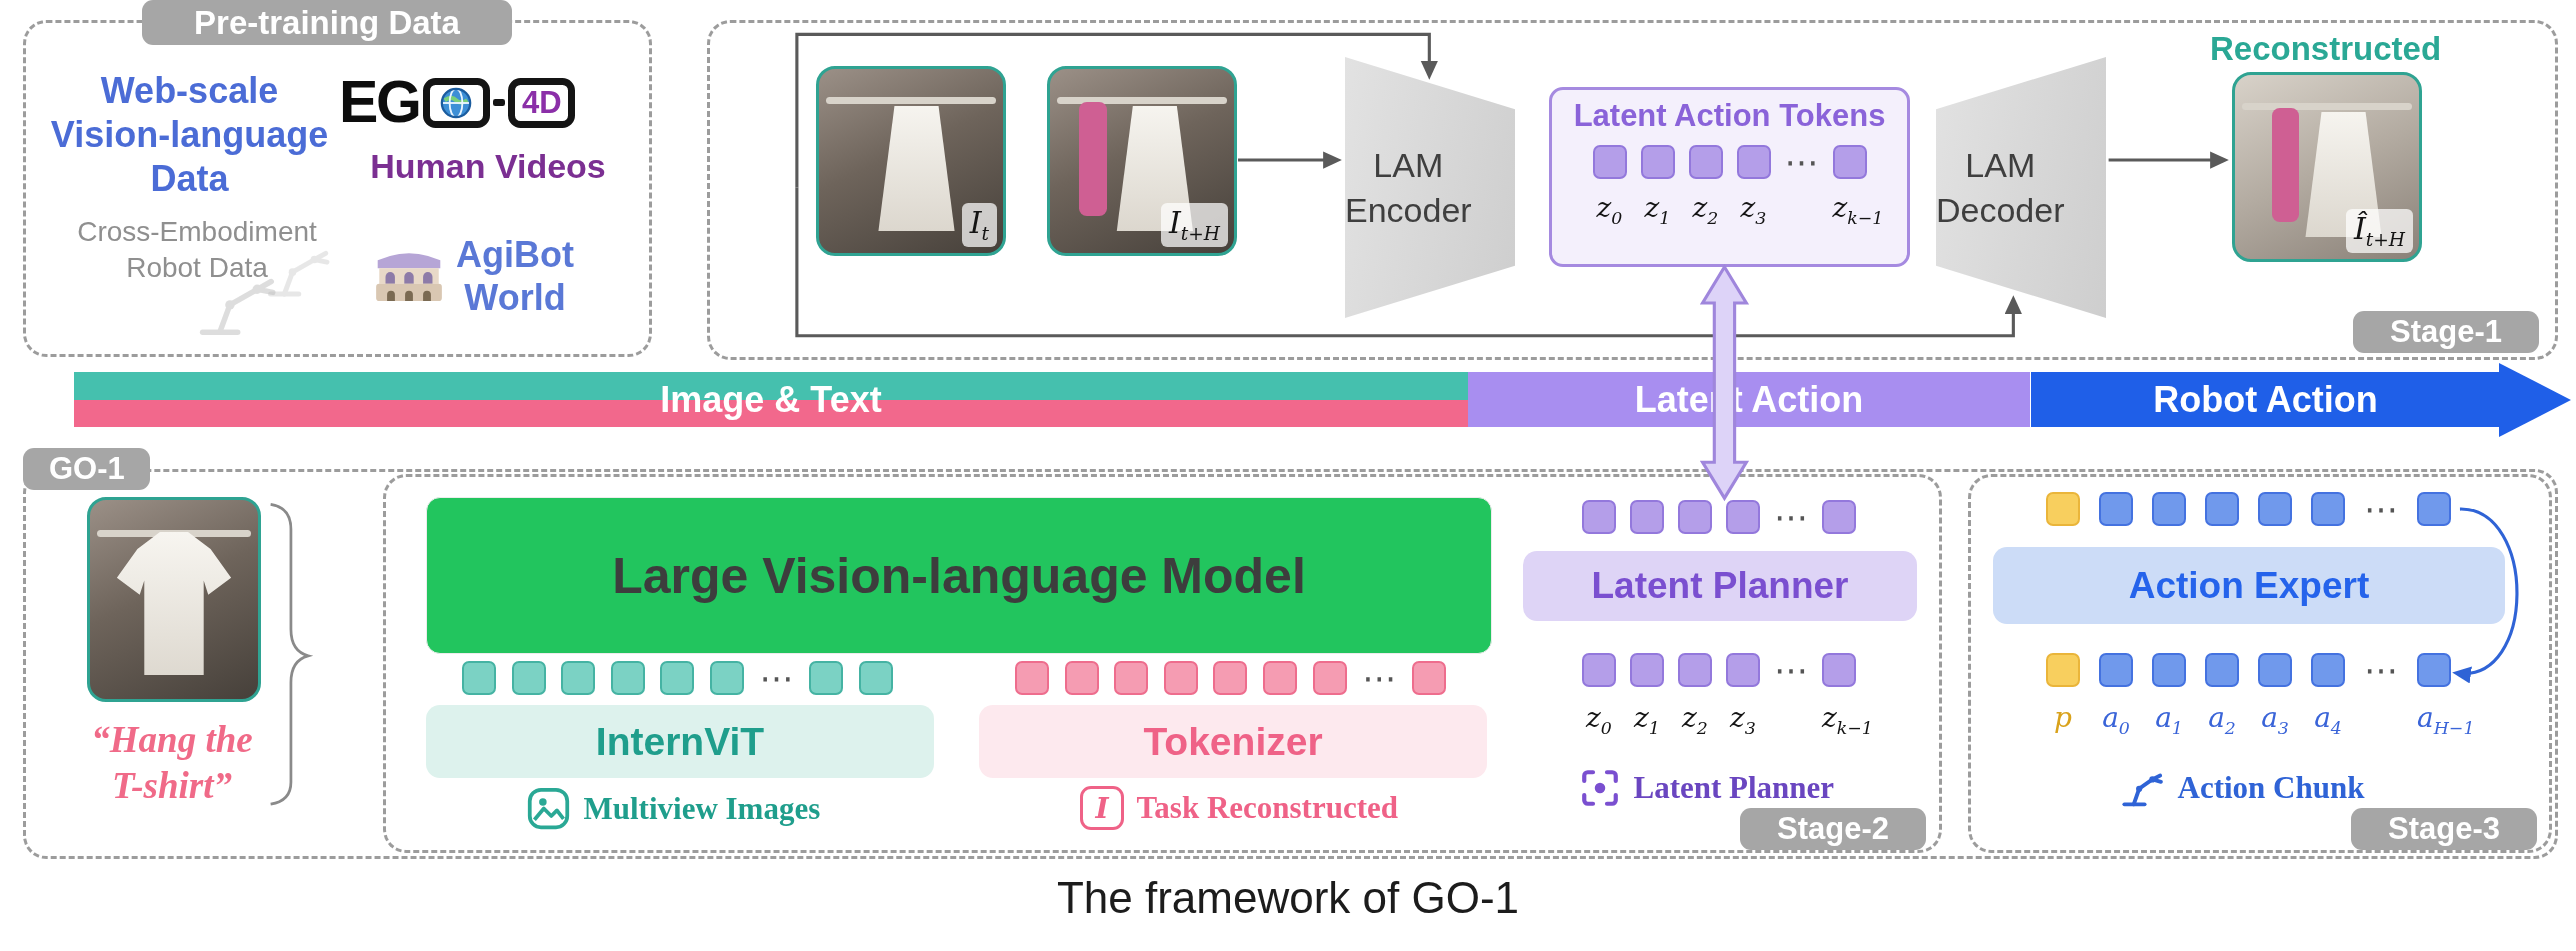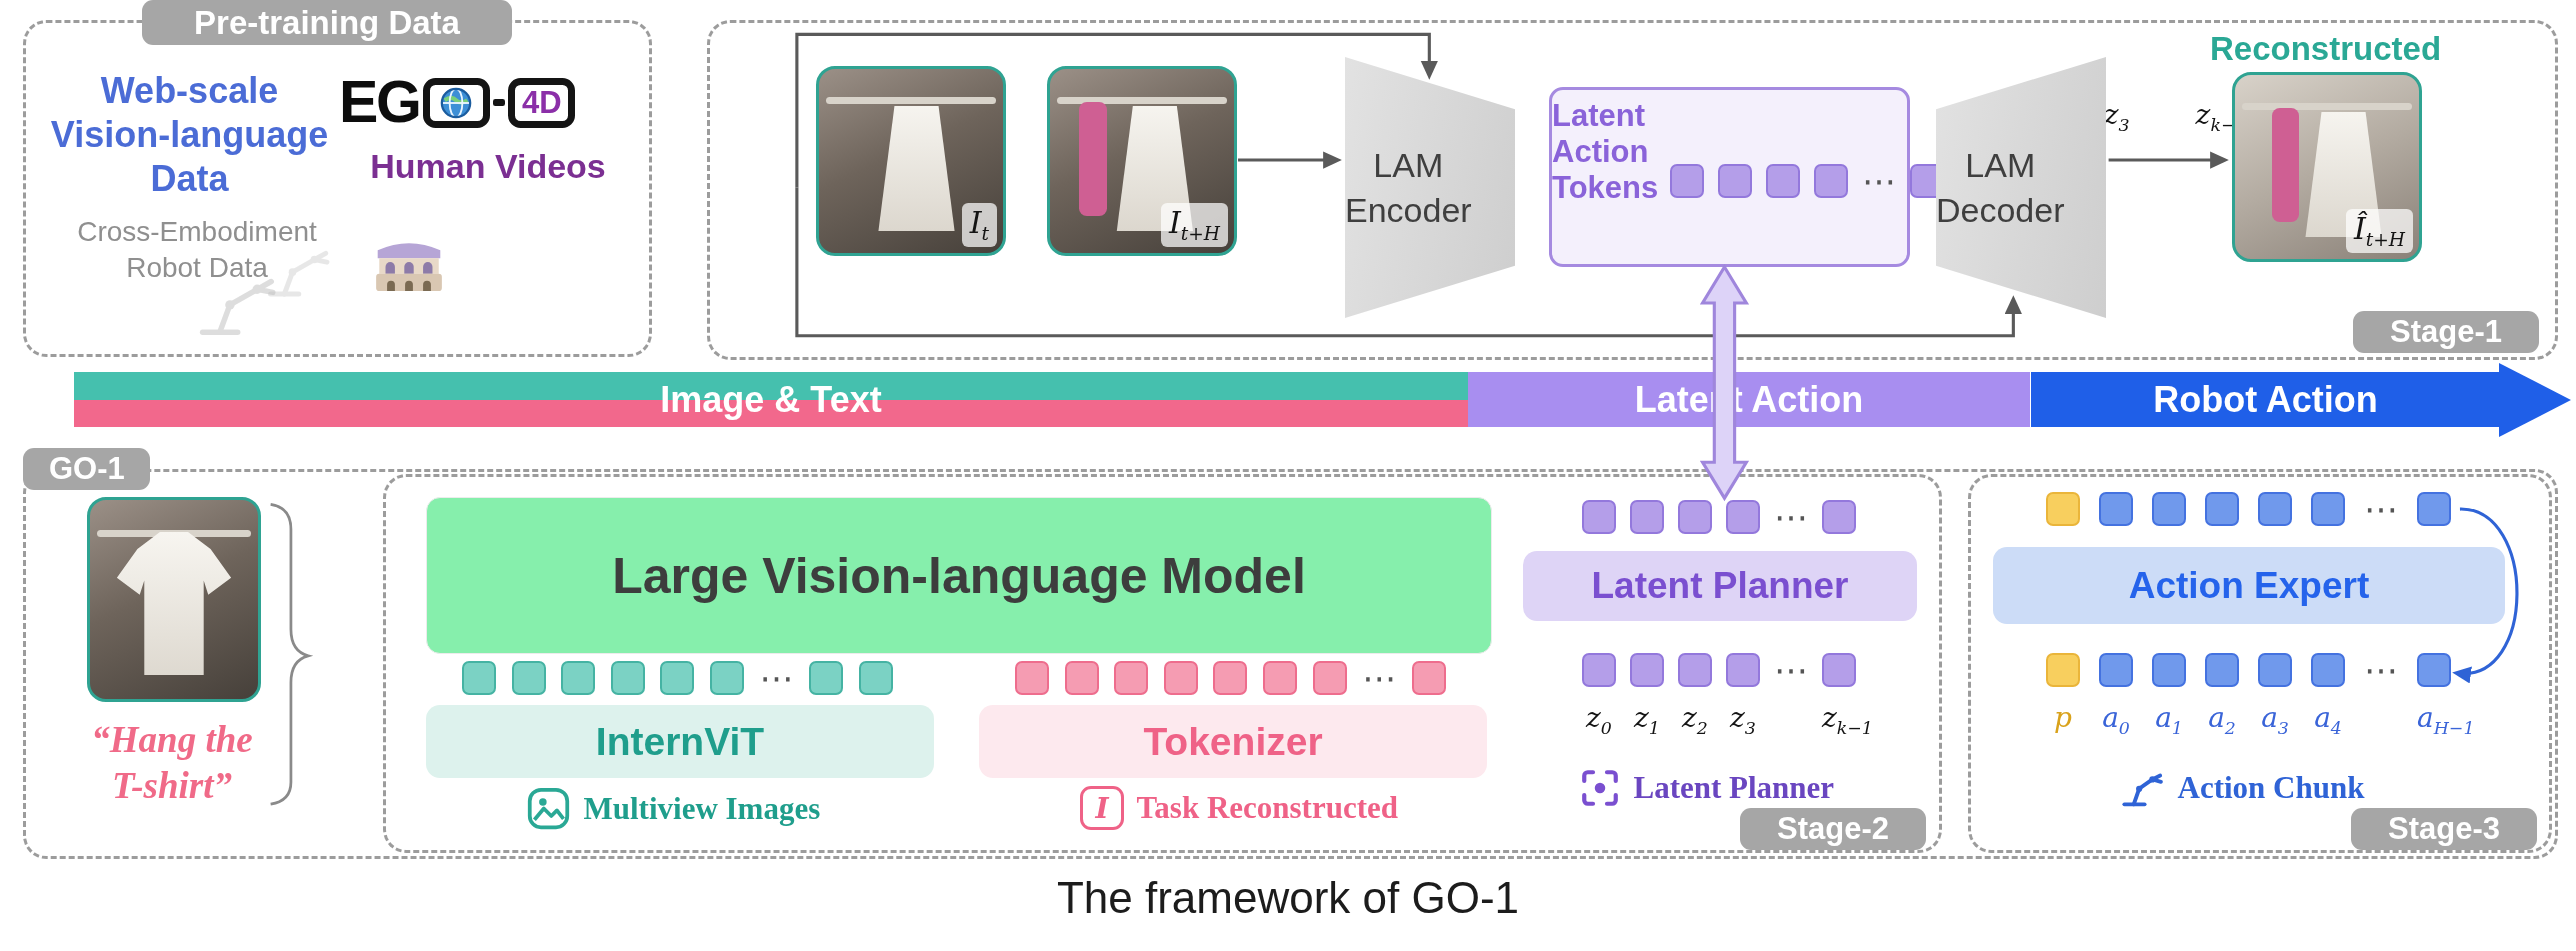--- a/index.html
+++ b/index.html
@@ -11,21 +11,21 @@
   .img-frame{position:absolute;border:3.9px solid #2fa392;border-radius:19px;background:linear-gradient(155deg,#9b9087,#6e645b 45%,#46403a);overflow:hidden;z-index:2}
   .img-frame.light{background:linear-gradient(155deg,#d8d2c9,#b3aba1 50%,#8a8178)}
   .rod{position:absolute;top:15%;left:4%;right:4%;height:7px;background:#d8d3ca;border-radius:3.9px}
   .garment-white{position:absolute;left:30%;top:20%;width:46%;height:68%;background:linear-gradient(#f6f4ef,#dcd7ce);clip-path:polygon(24% 0,76% 0,95% 100%,5% 100%)}
   .garment-pink{position:absolute;left:16%;top:18%;width:15%;height:62%;background:#cf5f93;border-radius:7.8px}
   .tee{position:absolute;left:16%;top:16%;width:68%;height:72%;background:linear-gradient(#f7f5f0,#ded9d0);clip-path:polygon(18% 12%,38% 0,62% 0,82% 12%,100% 32%,80% 44%,76% 34%,76% 100%,24% 100%,24% 34%,20% 44%,0 32%)}
   .img-label{position:absolute;right:6.2px;bottom:6.2px;font-family:"DejaVu Serif",serif;font-style:italic;font-size:30px;color:#141414;background:rgba(255,255,255,.72);padding:1.6px 7.8px;border-radius:6.2px;line-height:1.2;z-index:3}
   sub{font-size:.62em}
   .trap{position:absolute;background:linear-gradient(100deg,#e2e2e2,#cecece);display:flex;align-items:center;justify-content:flex-start;z-index:2}
   .trap-label{font-size:34px;color:#3f3f3f;text-align:center;font-weight:500;line-height:1.3}
-  .latbox{position:absolute;background:#f4f0fc;border:3.1px solid #a58ae0;border-radius:14px;display:flex;flex-direction:row;padding-top:7.8px;gap:11.7px;box-sizing:border-box;z-index:2}
+  .latbox{position:absolute;background:#f4f0fc;border:3.1px solid #a58ae0;border-radius:14px;display:flex;flex-direction:column;align-items:center;padding-top:7.8px;gap:11.7px;box-sizing:border-box;z-index:2}
   .lat-title{font-size:31px;font-weight:bold;color:#8a63d9}
   .flexrow{display:flex;align-items:center}
   .trow{position:absolute;display:flex;align-items:center;z-index:2}
   .token{width:34px;height:34px;border-radius:7px;border:2.3px solid transparent;box-sizing:border-box;flex:0 0 auto}
   .token.teal{background:#7bd2c4;border-color:#45b3a3}
   .token.pink{background:#f59cb2;border-color:#ee6d8d}
   .token.purple{background:#b49ee9;border-color:#9378dc}
   .token.blue{background:#7099ec;border-color:#4472e0}
   .token.yellow{background:#f8cf5e;border-color:#eab53a}
   .dots{width:34px;text-align:center;font-size:34px;color:#555;line-height:34px;flex:0 0 auto}
@@ -104,20 +104,24 @@
       <path d="M6 22 Q46 4 86 22 L86 32 L6 32 Z" fill="#b6a5d6"></path>
       <rect x="8" y="32" width="76" height="20" fill="#e8d9c8"></rect>
       <path d="M16 52 v-9 a6 6 0 0 1 12 0 v9 z" fill="#8d7ba8"></path>
       <path d="M40 52 v-9 a6 6 0 0 1 12 0 v9 z" fill="#8d7ba8"></path>
       <path d="M64 52 v-9 a6 6 0 0 1 12 0 v9 z" fill="#8d7ba8"></path>
       <rect x="4" y="52" width="84" height="22" rx="4" fill="#d9c7b2"></rect>
       <path d="M18 74 v-8 a5 5 0 0 1 10 0 v8 z" fill="#7a6a52"></path>
       <path d="M41 74 v-8 a5 5 0 0 1 10 0 v8 z" fill="#7a6a52"></path>
       <path d="M64 74 v-8 a5 5 0 0 1 10 0 v8 z" fill="#7a6a52"></path>
     </svg>
+    <div class="txtc" style="font-size:36px;font-weight:bold;color:#5a78d6;line-height:1.2">
+      <div>AgiBot</div>
+      <div>World</div>
+    </div>
   </div>
 
   <div class="dashed" style="left:707px;top:20.3px;width:1845px;height:334px"></div>
 
   <div class="img-frame" style="left:816px;top:66px;width:184px;height:184px">
     <div class="rod"></div>
     <div class="garment-white"></div>
     <span class="img-label"><span>I</span><sub>t</sub></span>
   </div>
 
@@ -196,21 +200,21 @@
     <div class="tee"></div>
   </div>
 
   <div class="txtc abs" style="left:47px;top:717px;width:250px;font-family:'Liberation Serif',serif;font-style:italic;font-weight:bold;font-size:37px;color:#f06a88;line-height:1.25;z-index:2">
     <div>“Hang the</div>
     <div>T-shirt”</div>
   </div>
 
   <div class="dashed" style="left:383px;top:474px;width:1553px;height:373px"></div>
 
-  <div class="panel" style="left:426px;top:497px;width:1064px;height:155px;background:#86efac;border:1.6px solid #ececec">
+  <div class="panel" style="left:426px;top:497px;width:1064px;height:155px;background:#22c55e;border:1.6px solid #ececec">
     <span style="font-size:50px;font-weight:600;color:#3d3d3d">Large Vision-language Model</span>
   </div>
 
   <div class="trow" style="left:462px;top:661px;gap:15.6px">
     <div class="token teal"></div>
     <div class="token teal"></div>
     <div class="token teal"></div>
     <div class="token teal"></div>
     <div class="token teal"></div>
     <div class="token teal"></div>

